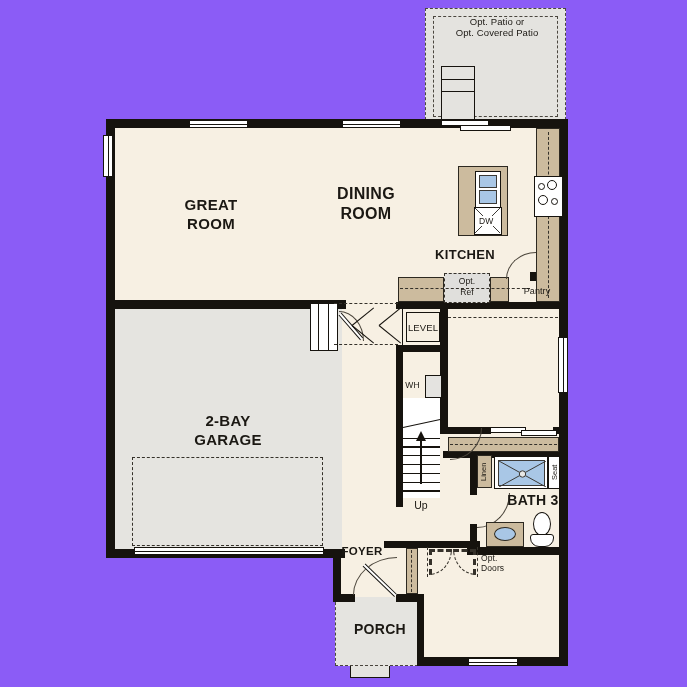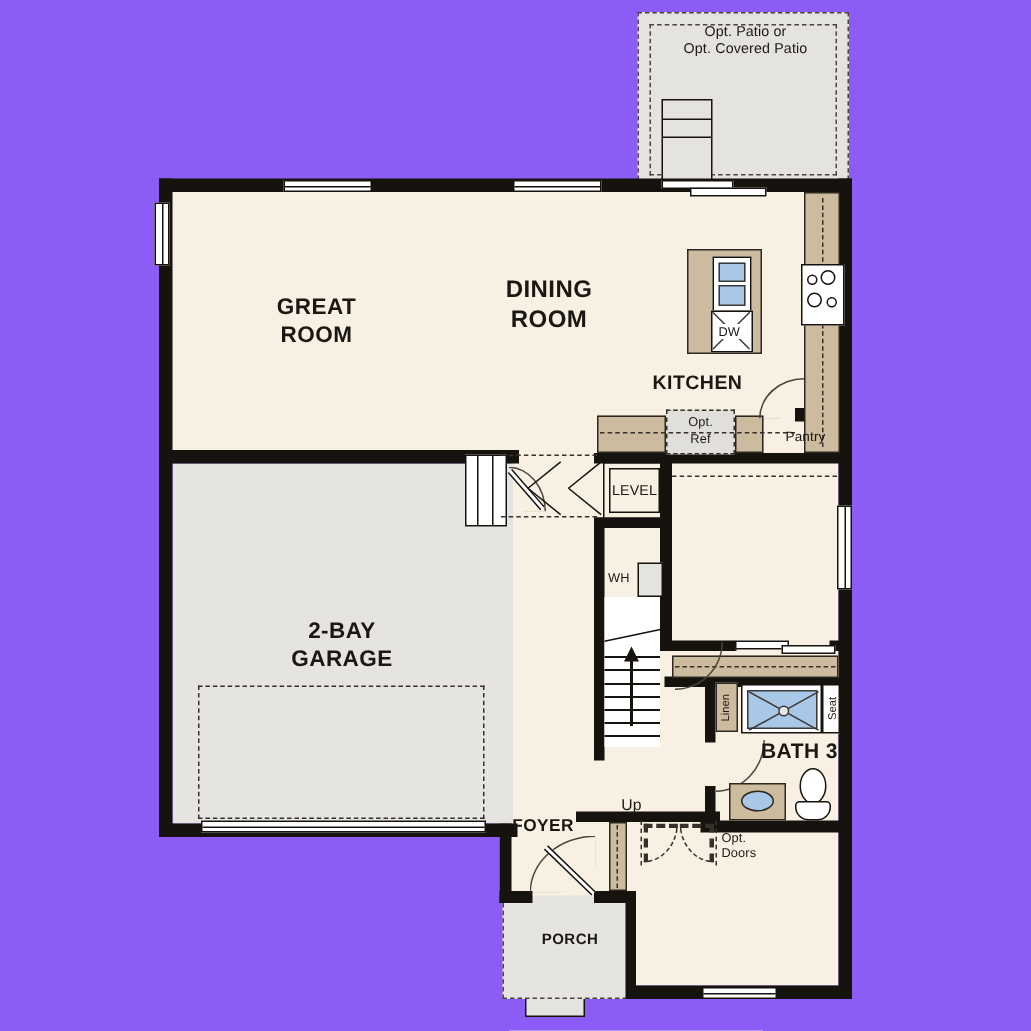--- a/index.html
+++ b/index.html
@@ -128,21 +128,21 @@
   <div class="line" style="left:352px;top:325px;width:28px;transform:rotate(-39deg);"></div>
   <div class="line" style="left:352px;top:325px;width:28px;transform:rotate(39deg);"></div>
   <div class="line" style="left:379px;top:325px;width:28px;transform:rotate(-39deg);"></div>
   <div class="line" style="left:379px;top:325px;width:28px;transform:rotate(39deg);"></div>
 
   <div class="abs" style="left:403px;top:398px;width:37px;height:100px;background:#fff;"></div>
   <div class="abs" style="left:403px;top:430px;width:37px;height:62px;background:repeating-linear-gradient(to bottom, transparent 0, transparent 7.5px, #16130e 7.5px, #16130e 8.8px);"></div>
   <div class="line" style="left:403px;top:427px;width:38px;transform:rotate(-12deg);"></div>
   <div class="abs" style="left:416px;top:431px;width:0;height:0;border-left:5px solid transparent;border-right:5px solid transparent;border-bottom:10px solid #16130e;"></div>
   <div class="abs" style="left:420px;top:440px;width:2px;height:44px;background:#16130e;"></div>
-  <div class="label small" style="left:403px;top:499px;width:36px;font-size:10.5px;margin-top:32px;">Up</div>
+  <div class="label small" style="left:403px;top:499px;width:36px;font-size:10.5px;">Up</div>
 
   <div class="dash-h" style="left:448px;top:317px;width:110px;"></div>
   <div class="win" style="left:490px;top:427px;width:36px;height:6px;"></div>
   <div class="win" style="left:521px;top:430px;width:36px;height:6px;"></div>
   <div class="tan" style="left:448px;top:437px;width:111px;height:15px;"></div>
   <div class="dash-h" style="left:450px;top:444px;width:107px;"></div>
   <div class="arc br" style="left:450px;top:428px;width:32px;height:32px;"></div>
 
   <div class="tan" style="left:477px;top:455px;width:15px;height:33px;"></div>
   <div class="vtext" style="left:479px;top:455px;height:33px;">Linen</div>
@@ -194,15 +194,15 @@
   <div class="label" style="left:306px;top:184px;width:120px;font-size:16px;">DINING
 ROOM</div>
   <div class="label" style="left:431px;top:247px;width:68px;font-size:13px;">KITCHEN</div>
   <div class="label small" style="left:515px;top:286px;width:44px;font-size:9px;">Pantry</div>
   <div class="label" style="left:168px;top:412px;width:120px;font-size:15px;">2-BAY
 GARAGE</div>
   <div class="label" style="left:502px;top:492px;width:62px;font-size:14px;">BATH 3</div>
   <div class="label" style="left:336px;top:544px;width:52px;font-size:11.5px;">FOYER</div>
   <div class="label small" style="left:481px;top:553px;width:36px;font-size:8.5px;text-align:left;line-height:1.2;">Opt.
 Doors</div>
-  <div class="label" style="left:342px;top:621px;width:76px;font-size:10px;">PORCH</div>
+  <div class="label" style="left:342px;top:621px;width:76px;font-size:14px;">PORCH</div>
 
 </div>
 
 </body></html>

